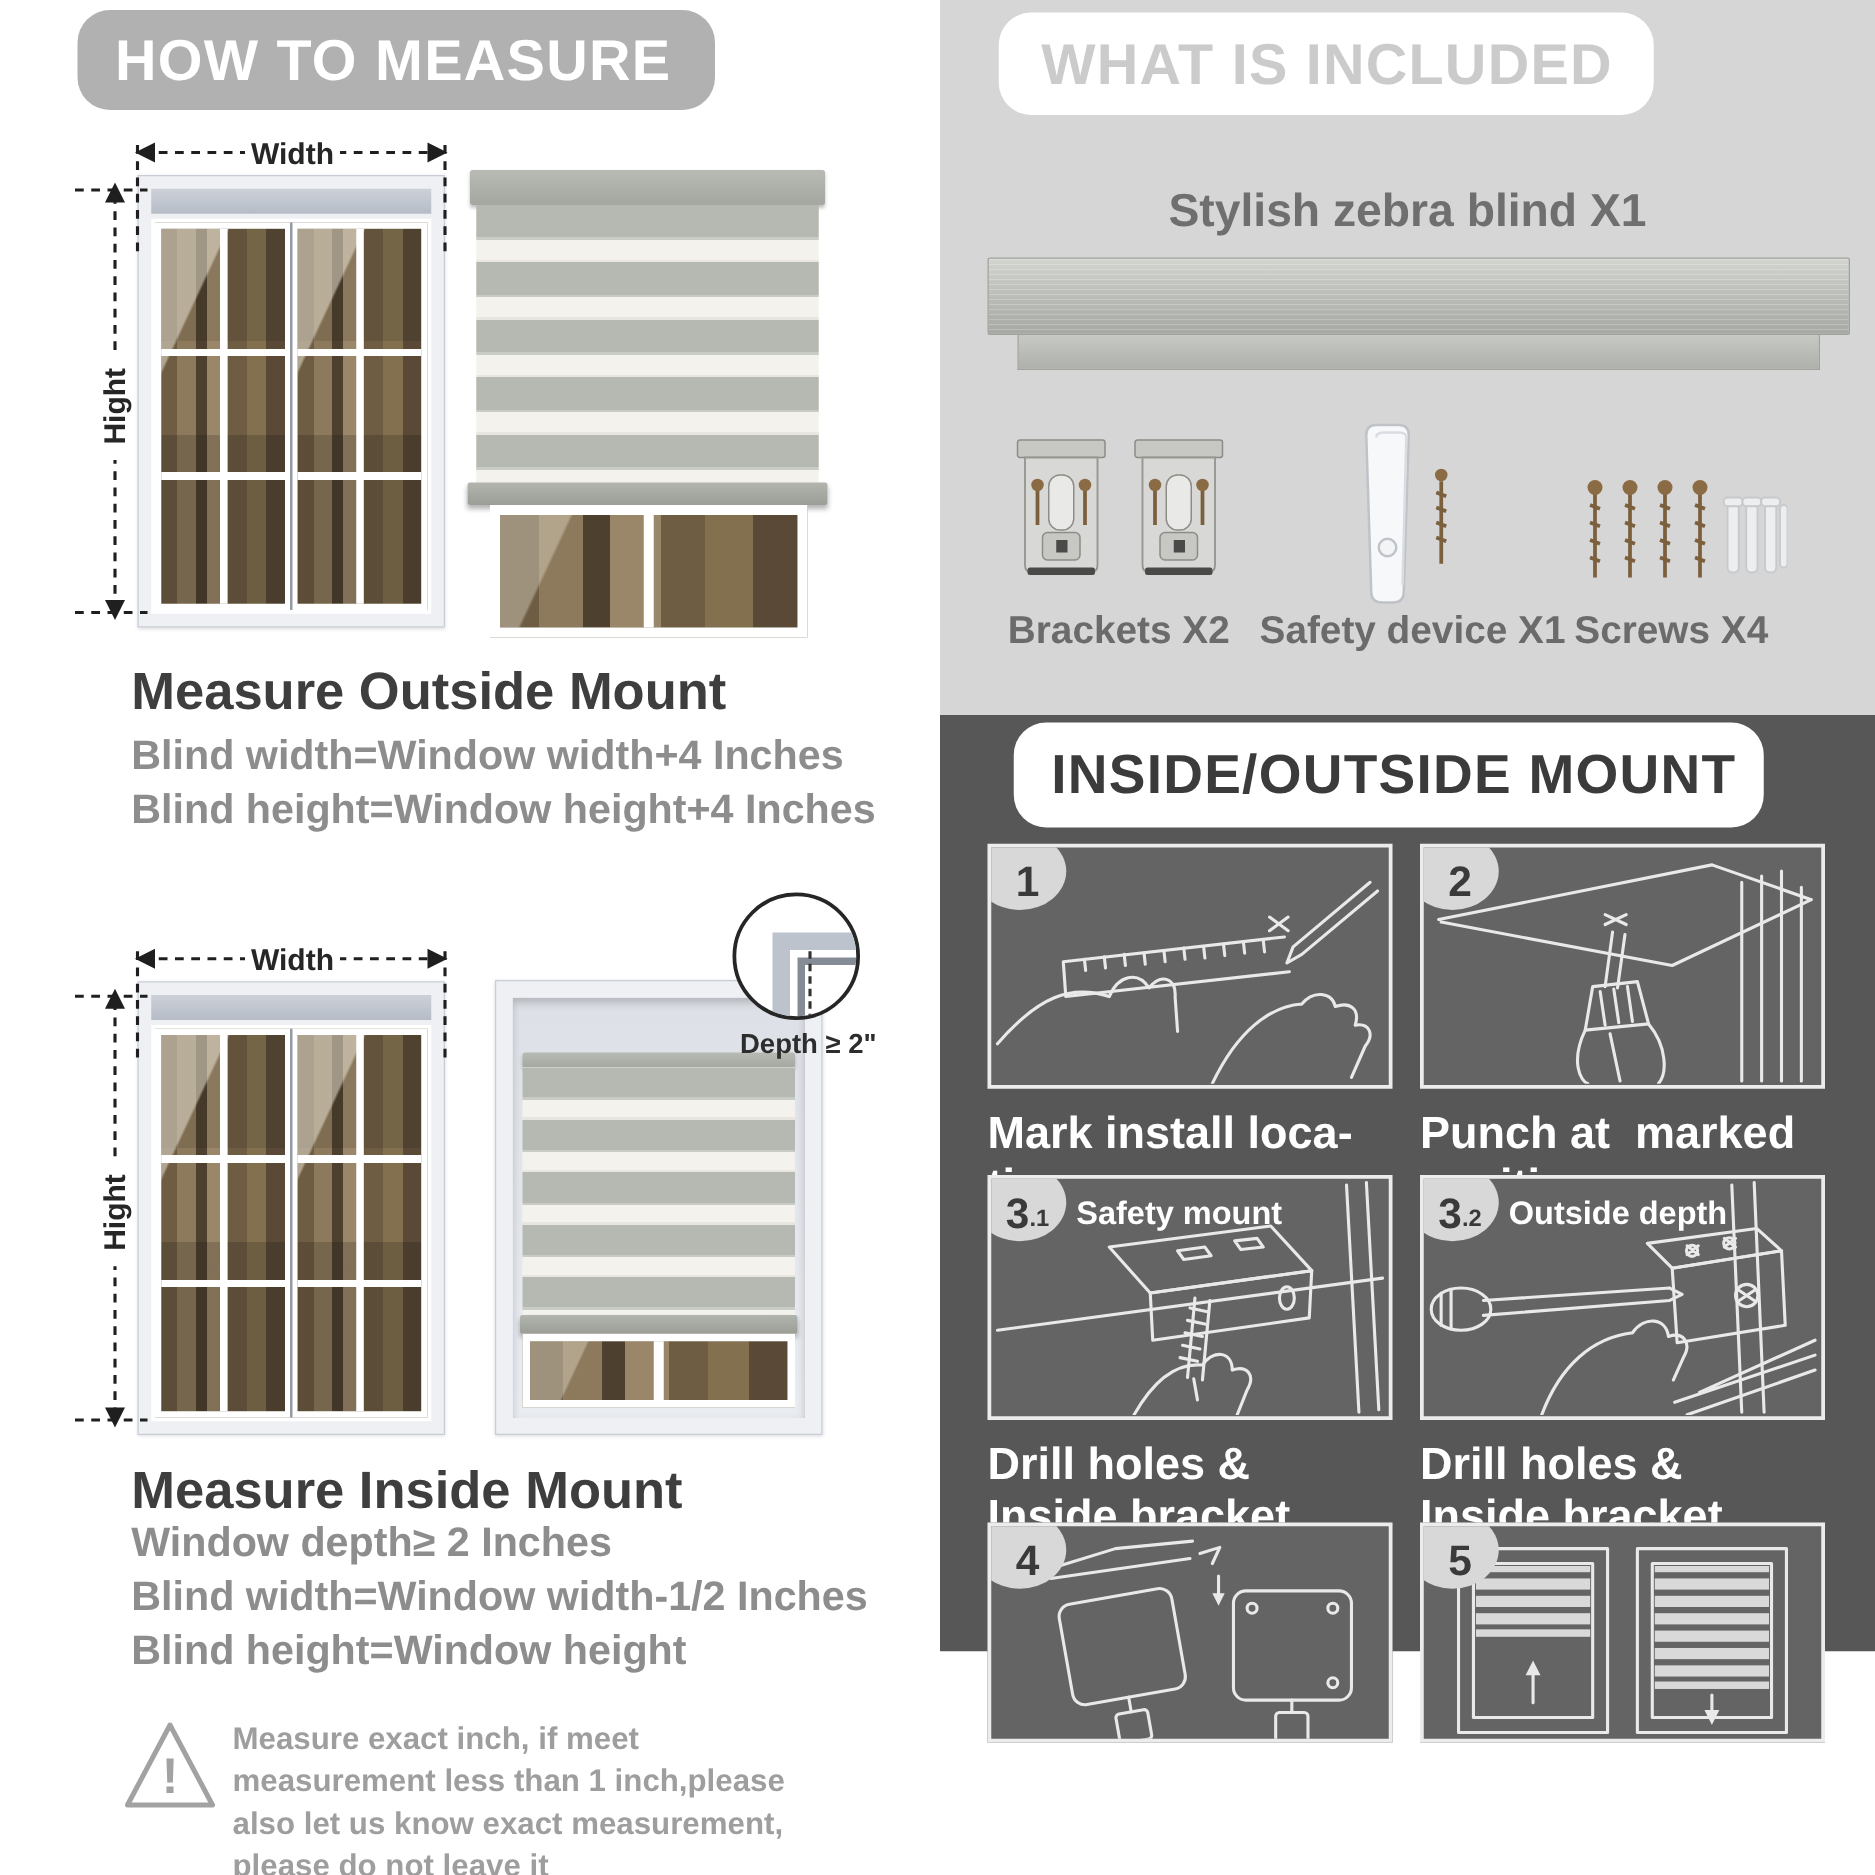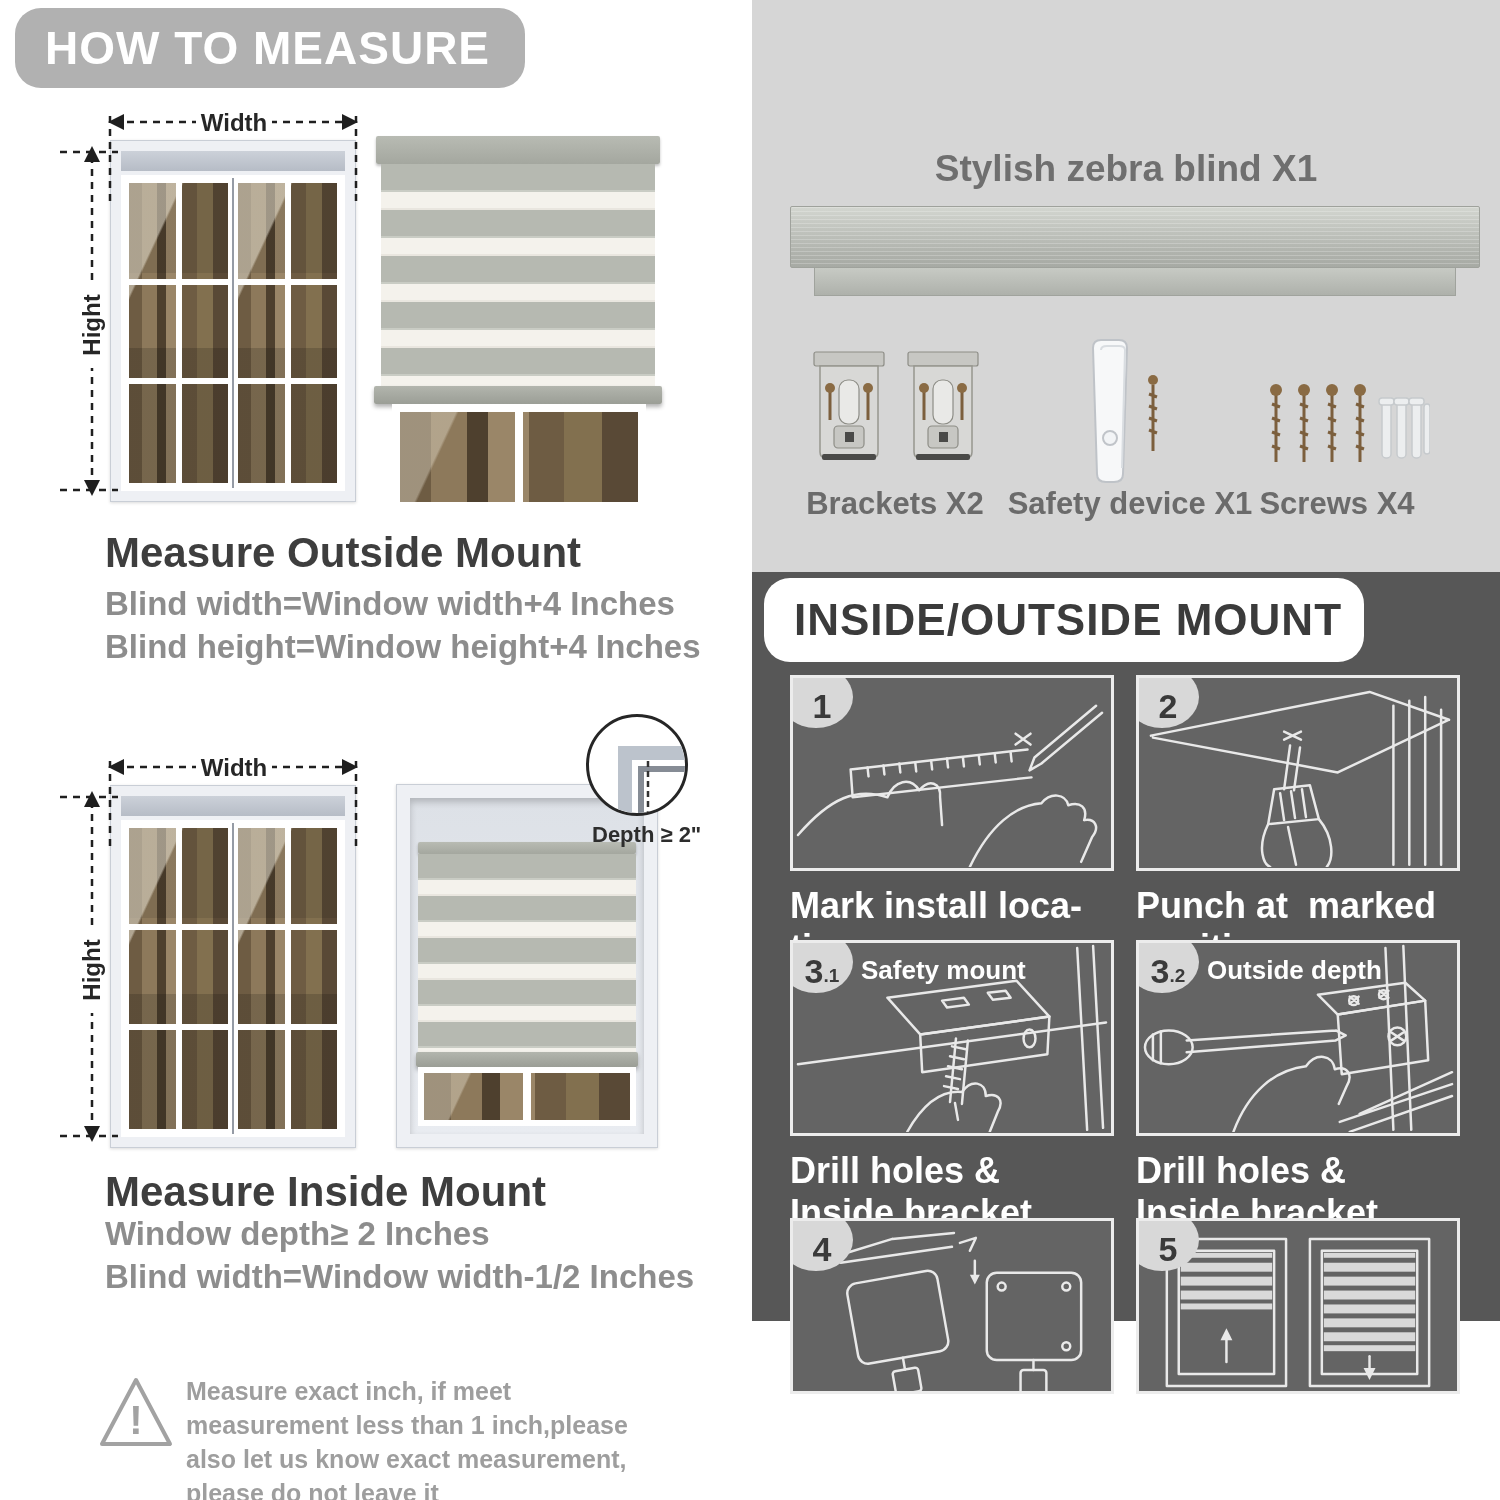--- a/index.html
+++ b/index.html
@@ -2,21 +2,21 @@
 <html><head>
 <meta charset="utf-8">
 <style>
   * { margin:0; padding:0; box-sizing:border-box; }
   html,body { background:#fff; }
   body { font-family:"Liberation Sans", sans-serif; }
   .canvas { position:relative; width:1500px; height:1500px; background:#fff; overflow:hidden; }
   .abs { position:absolute; }
 
   
-  .hdr { font-weight:bold; font-size:46px; letter-spacing:1px; border-radius:26px; }
+  .hdr { font-weight:bold; font-size:46px; letter-spacing:1px; border-radius:26px;margin-left:47px; }
   .hdr-gray { left:15px; top:8px; width:510px; height:80px; background:#b1b1b1; color:#ffffff; line-height:80px; padding-left:30px; }
   .hdr-white-top { left:752px; top:10px; width:524px; height:82px; background:#ffffff; color:#cbcbcb; line-height:82px; padding-left:34px; }
   .hdr-white-dark { left:764px; top:578px; width:600px; height:84px; background:#ffffff; color:#3b3b3b; line-height:84px; padding-left:30px; font-size:44px; }
 
   
   .panel-light { left:752px; top:0; width:748px; height:572px; background:#d6d6d6; }
   .panel-dark  { left:752px; top:572px; width:748px; height:749px; background:#575757; }
 
   
   .h2 { font-size:42px; font-weight:bold; color:#3e3e3e; }
@@ -186,28 +186,30 @@
       <path d="M36,96 L36,36 L96,36" stroke="#bcc3cc" stroke-width="14" fill="none"></path>
       <path d="M52,96 L52,52 L96,52" stroke="#868c95" stroke-width="6" fill="none"></path>
       <path d="M59,44 L59,96" stroke="#333333" stroke-width="2.5" stroke-dasharray="6 4" fill="none"></path>
     </svg>
   </div>
   <div class="abs depth-label">Depth ≥ 2"</div>
 
   <div class="abs h2" style="left:105px;top:1168px">Measure Inside Mount</div>
   <div class="abs bline" style="left:105px;top:1215px">Window depth≥ 2 Inches</div>
   <div class="abs bline" style="left:105px;top:1258px">Blind width=Window width-1/2 Inches</div>
+  <div class="abs bline" style="left:105px;top:1301px">Blind height=Window height</div>
 
   <svg class="abs warn-tri" style="left:98px;top:1372px" width="76" height="80" viewBox="0 0 76 80">
     <polygon points="38,8 72,72 4,72"></polygon>
     <text x="38" y="62" text-anchor="middle">!</text>
   </svg>
   <div class="abs warn-text" style="left:186px;top:1374px">Measure exact inch, if meet measurement less than 1 inch,please also let us know exact measurement, please do not leave it</div>
 
   <div class="abs panel-light"></div>
+  <div class="abs hdr hdr-white-top">WHAT IS INCLUDED</div>
   <div class="abs blind-name">Stylish zebra blind X1</div>
 
   <div class="abs rail-main"></div>
   <div class="abs rail-sub"></div>
 
   <svg class="abs items-svg" style="left:812px;top:348px" width="170" height="132" viewBox="0 0 170 132">
     <g>
       <rect class="metal2" x="2" y="4" width="70" height="14" rx="2"></rect>
       <path class="metal" d="M8,18 h58 v86 q0,6 -6,6 h-46 q-6,0 -6,-6 Z"></path>
       <rect class="slot" x="27" y="32" width="20" height="44" rx="9"></rect>

